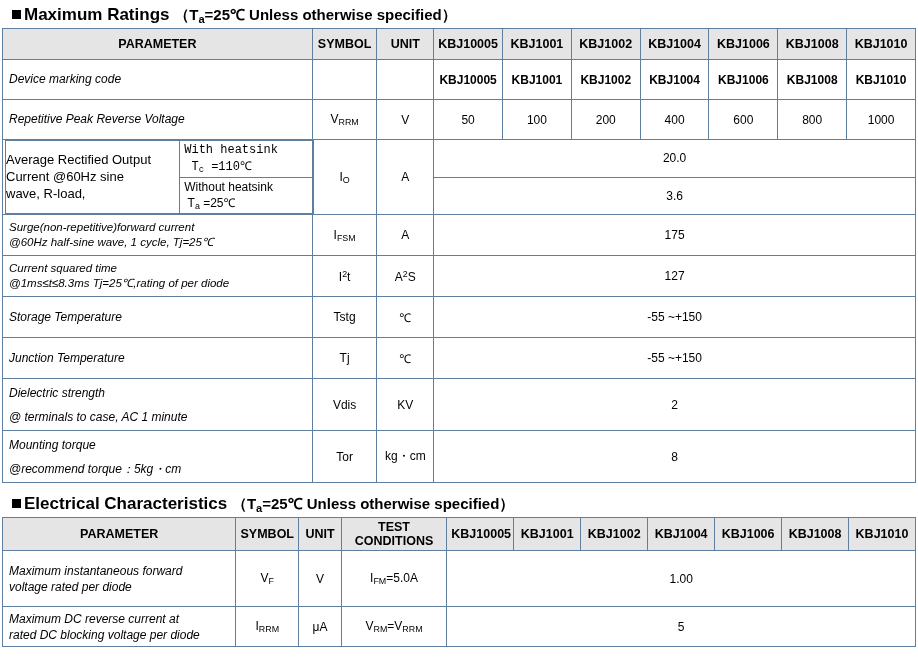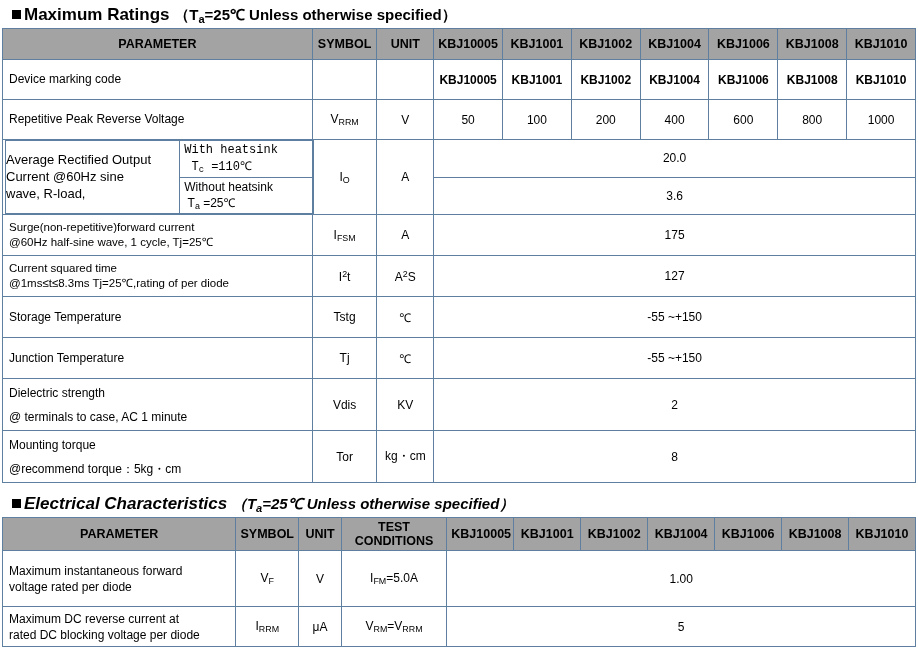--- a/index.html
+++ b/index.html
@@ -50,58 +50,58 @@
   }
   table, td, th {
     border: 1px solid #5f7fa0;
   }
   td, th {
     padding: 2px 4px;
     font-size: 12px;
     vertical-align: middle;
   }
   .hdr {
-    background: #a3a3a3;
+    background: #e5e5e5;
     text-align: center;
     font-weight: bold;
     font-size: 12.5px;
     height: 26px;
   }
   .ctr { text-align: center; }
   .left { text-align: left; }
   .bold { font-weight: bold; }
   .nowrap { white-space: nowrap; }
 
   
   #mr-table { width: 914px; }
   .p-col { width: 306px; }
   .sym-col { width: 64px; }
   .unit-col { width: 56px; }
   .dev-col { width: 68px; }
 
-  .param-cell { padding-left: 6px; line-height: 1.35; }
+  .param-cell { padding-left: 6px; line-height: 1.35; font-style: italic; }
   .small { font-size: 11.5px; }
 
   
   .nested { border-collapse: collapse; width: 100%; }
   .nested td { border: none; padding: 0; }
   .hs-left { width: 170px; padding-left: 4px; line-height: 1.3; font-size: 13px;}
   .hs-right { width: 130px; }
   .hs-right div { padding: 2px 4px; font-size: 12px; }
   .hs-right .top { border-bottom: 1px solid #5f7fa0; font-family: Liberation Mono, monospace; }
 
   
   #ec-table { width: 914px; margin-top: 2px; }
   .ec-p-col { width: 230px; }
   .ec-sym-col { width: 62px; }
   .ec-unit-col { width: 42px; }
   .ec-test-col { width: 104px; }
   .ec-dev-col { width: 66px; }
 
-  .h2-wrap { margin-top: 10px; font-style: italic; }
+  .h2-wrap { margin-top: 10px; }
 </style>
 </head>
 <body>
 
 <div class="page">
 
   <div class="section-title">
     <span class="bullet"></span><span>Maximum Ratings</span>
     <span class="cond">（T<span class="sub">a</span>=25℃ Unless otherwise specified）</span>
   </div>

